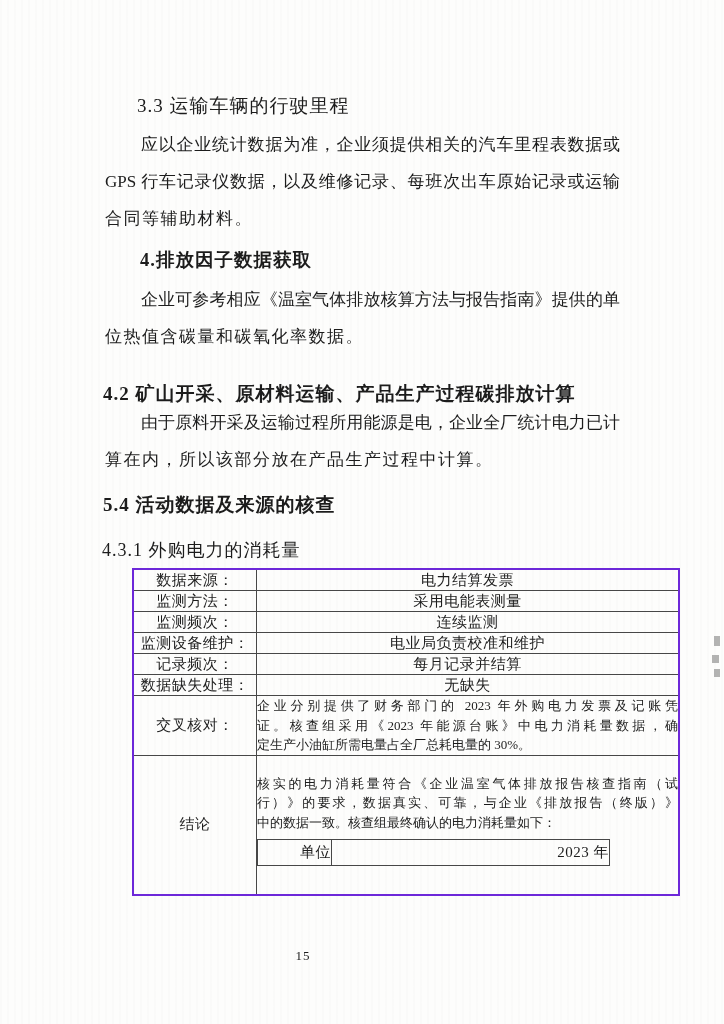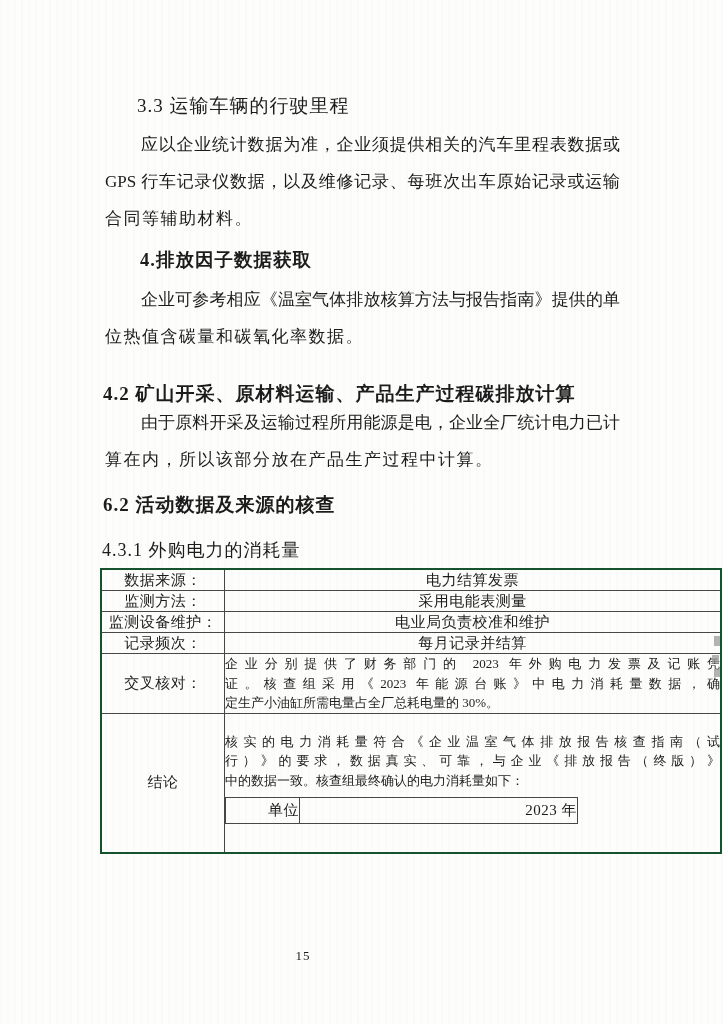--- a/index.html
+++ b/index.html
@@ -18,22 +18,23 @@
     text-align:justify;text-align-last:justify;
   }
   .bline.last{text-align:left;text-align-last:left;letter-spacing:1.5px;}
   .indent{text-indent:36px;}
   
   .h-sub{font-size:19px;letter-spacing:1px;font-weight:400;white-space:nowrap;}
   .h-bold{font-size:19px;letter-spacing:1px;font-weight:700;white-space:nowrap;}
   
   .vwrap{left:100px;top:568px;width:520px;}
   table.vtable{
-    border-collapse:collapse;table-layout:fixed;width:622px;
-    border:2px solid #14532d;
+    border-collapse:collapse;table-layout:fixed;width:548px;
+    border:2px solid #6d28d9;
+    margin-left:32px;
   }
   table.vtable td{
     border:1px solid #474747;padding:0;vertical-align:middle;
     font-size:15px;letter-spacing:0.5px;overflow:hidden;
   }
   td.lbl{width:122px;text-align:center;}
   td.val{text-align:center;height:20px;}
   tr.simple td{height:20px;}
   td.textcell{padding:1px 6px;vertical-align:middle;}
   tr.cross td{height:56px;}
@@ -79,42 +80,50 @@
   <div class="bline last">位热值含碳量和碳氧化率数据。</div>
 </div>
 
 <div class="abs h-bold" style="left:103px;top:350px;margin-top:31px;">4.2 矿山开采、原材料运输、产品生产过程碳排放计算</div>
 
 <div class="abs para" style="top:404px;">
   <div class="bline indent">由于原料开采及运输过程所用能源是电，企业全厂统计电力已计</div>
   <div class="bline last">算在内，所以该部分放在产品生产过程中计算。</div>
 </div>
 
-<div class="abs h-bold" style="left:103px;top:492px;">6.2 活动数据及来源的核查</div>
+<div class="abs h-bold" style="left:103px;top:492px;">5.4 活动数据及来源的核查</div>
 
 <div class="abs h-sub" style="left:102px;top:538px;font-size:18px;">4.3.1 外购电力的消耗量</div>
 
 <div class="abs vwrap">
   <table class="vtable">
     <tbody>
         <tr class="simple">
       <td class="lbl">数据来源：</td>
       <td class="val">电力结算发票</td>
     </tr>
     <tr class="simple">
       <td class="lbl">监测方法：</td>
       <td class="val">采用电能表测量</td>
     </tr>
     <tr class="simple">
+      <td class="lbl">监测频次：</td>
+      <td class="val">连续监测</td>
+    </tr>
+    <tr class="simple">
       <td class="lbl">监测设备维护：</td>
       <td class="val">电业局负责校准和维护</td>
     </tr>
     <tr class="simple">
       <td class="lbl">记录频次：</td>
       <td class="val">每月记录并结算</td>
+    </tr>
+    <tr class="simple">
+      <td class="lbl">数据缺失处理：</td>
+      <td class="val">无缺失</td>
     </tr>
     <tr class="cross">
       <td class="lbl">交叉核对：</td>
       <td class="textcell">
         <div class="cline">企业分别提供了财务部门的 2023 年外购电力发票及记账凭</div>
         <div class="cline">证。核查组采用《2023 年能源台账》中电力消耗量数据，确</div>
         <div class="cline last">定生产小油缸所需电量占全厂总耗电量的 30%。</div>
       </td>
     </tr>
     <tr class="concl">

